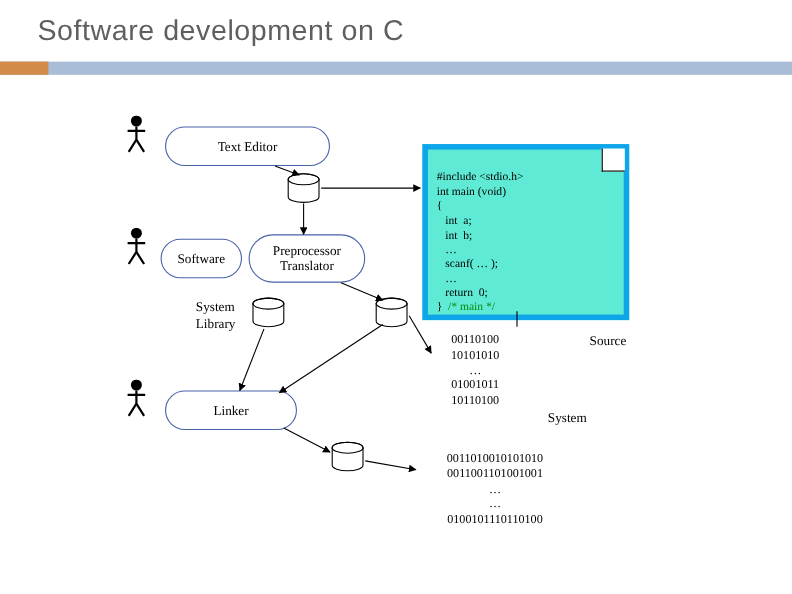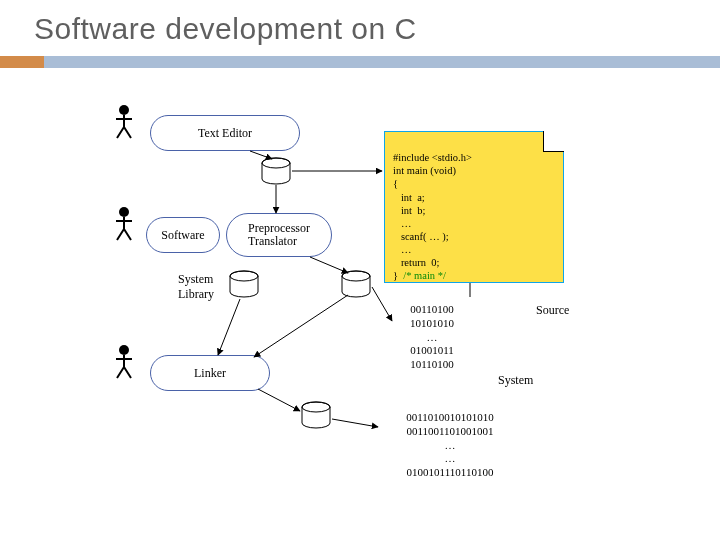--- a/index.html
+++ b/index.html
@@ -1,29 +1,29 @@
 <!DOCTYPE html>
 <html><head>
 <meta charset="utf-8">
 <style>
   html,body{margin:0;padding:0;width:720px;height:540px;background:#fff;font-family:Arial,Helvetica,sans-serif;overflow:hidden}
-  .title{position:absolute;left:34px;top:12px;font-size:30px;color:#5f5f5f;letter-spacing:.5px}
+  .title{position:absolute;left:34px;top:12px;font-size:26px;color:#5f5f5f;letter-spacing:.5px}
   .rule{position:absolute;left:0;top:56px;width:720px;height:12px;background:#a9bdd6}
   .rule::before{content:"";position:absolute;left:0;top:0;width:44px;height:12px;background:#d38b49}
   .diagram{position:absolute;left:0;top:75px;width:720px;height:460px}
   .actor{position:absolute;width:22px;height:34px}
   .actor svg{width:100%;height:100%}
   .stage{position:absolute;height:36px;border:1px solid #4a62a8;border-radius:18px;background:#fff;display:flex;align-items:center;justify-content:center;padding:0 14px;box-sizing:border-box}
-  .stage span{font:12px 'Times New Roman',serif;text-align:left;line-height:1.05}
+  .stage span{font:12px 'Times New Roman',serif;text-align:center;line-height:1.05}
   .stage.two{height:44px;border-radius:22px}
   .stage.two span{white-space:pre}
   .lbl{position:absolute;font:12px 'Times New Roman',serif}
   .cyl{position:absolute}
   .cyl svg{width:100%;height:100%}
-  .sheet{position:absolute;background:#fde047;border:1px solid #0ea5e9}
+  .sheet{position:absolute;background:#5eead4;border:5px solid #0ea5e9}
   .fold{position:absolute;width:20px;height:20px;right:-1px;top:-1px;background:#fff;border-left:1px solid #000;border-bottom:1px solid #000;transform-origin:top right}
   .code{font:10.5px 'Times New Roman',serif;white-space:pre;line-height:1.25;padding:6px 8px}
   .comment{color:#0a8a0a}
   .bits{position:absolute;font:11px 'Times New Roman',serif;white-space:pre;text-align:center;line-height:1.25}
   .arrow{position:absolute}
   .arrow svg{overflow:visible}
 </style>
 </head>
 <body>
 

